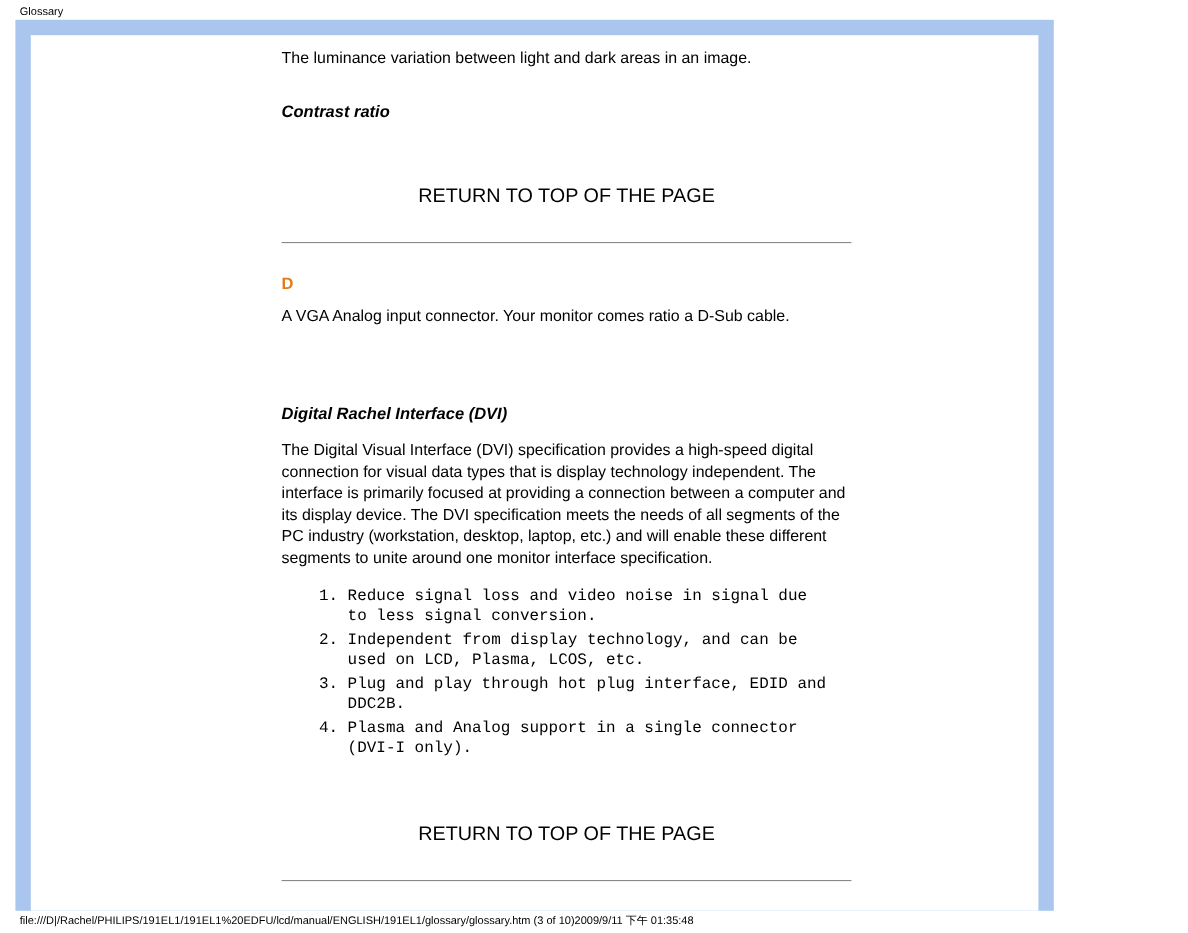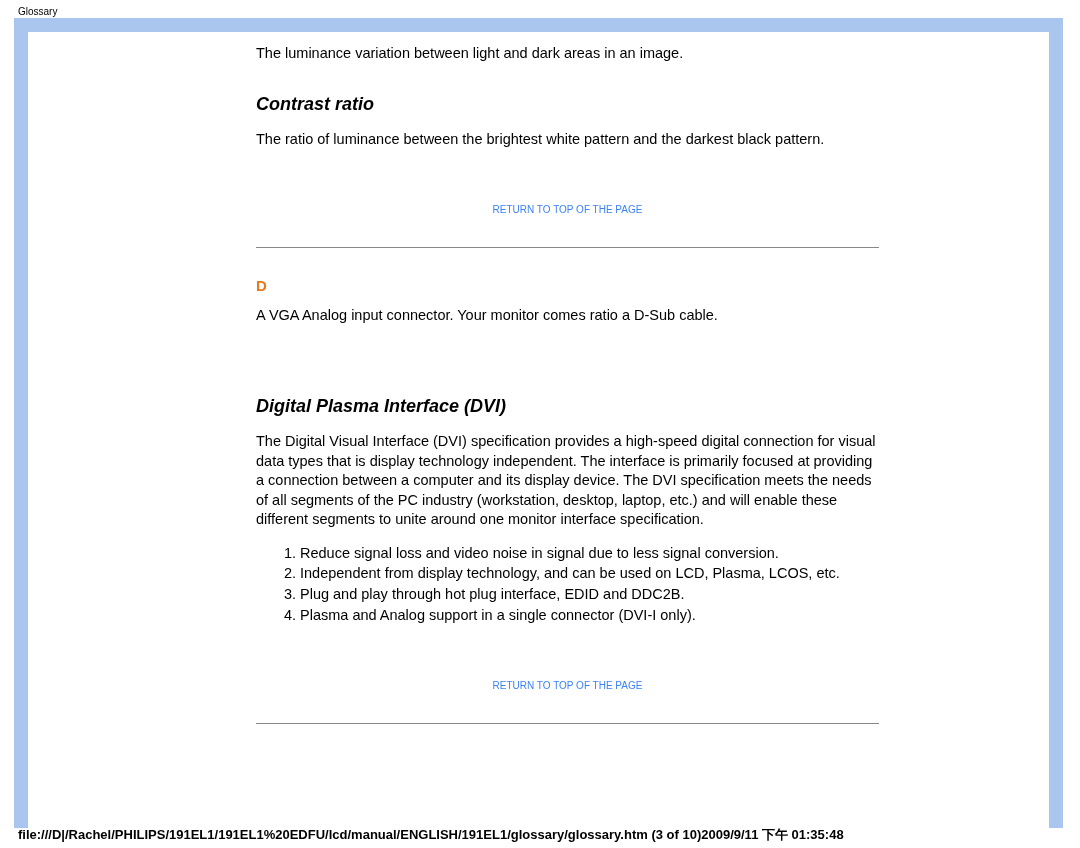--- a/index.html
+++ b/index.html
@@ -16,21 +16,21 @@
     position: absolute;
     top: 6px;
     left: 18px;
     font-size: 10px;
     color: #000;
   }
   .outer-frame {
     position: absolute;
     top: 18px;
     left: 14px;
-    width: 1049px;
+    width: 944px;
     height: 810px;
     background: #aac6ee;
     overflow: hidden;
   }
   .inner-page {
     position: absolute;
     top: 14px;
     left: 14px;
     right: 14px;
     bottom: -20px;
@@ -41,87 +41,86 @@
     margin-left: 228px;
     margin-right: 170px;
     font-size: 14.5px;
     line-height: 1.35;
     color: #000;
   }
   .content p { margin: 0 0 14px 0; }
   .term-heading {
     font-weight: bold;
     font-style: italic;
-    font-size: 18px;
+    font-size: 15px;
     margin: 28px 0 14px 0;
   }
   .return-link {
     display: block;
     text-align: center;
-    color: #3b82f6;
-    font-size: 10px;
+    color: #000000;
+    font-size: 18px;
     margin: 54px 0 30px 0;
     text-decoration: none;
     cursor: pointer;
   }
   hr.divider {
     border: none;
     border-top: 1px solid #888;
     margin: 0 0 28px 0;
   }
   .letter-anchor {
     color: #e67a1a;
     font-weight: bold;
     font-size: 15px;
     margin: 0 0 10px 0;
   }
   ol.dvi-list {
     margin: 2px 0 14px 0;
     padding-left: 44px;
   }
   ol.dvi-list li {
-    margin: 1px 0;
+    margin: 1px 16px;
     line-height: 1.35;
+    font-family: Liberation Mono, monospace;
   }
   .spacer-lg { height: 26px; }
   .footer-path {
     position: absolute;
     left: 18px;
     bottom: 4px;
-    font-size: 13px;
+    font-size: 10px;
     color: #000;
     white-space: nowrap;
-    font-weight: bold;
   }
 </style>
 </head>
 <body>
 
 <div class="header-label">Glossary</div>
 
 <div class="outer-frame">
   <div class="inner-page">
     <div class="content">
 
       <p>The luminance variation between light and dark areas in an image.</p>
 
       <div class="term-heading">Contrast ratio</div>
-      <p>The ratio of luminance between the brightest white pattern and the darkest black pattern.</p>
 
       <a class="return-link">RETURN TO TOP OF THE PAGE</a>
 
       <hr class="divider">
 
       <div class="letter-anchor">D</div>
 
       <p>A VGA Analog input connector. Your monitor comes ratio a D-Sub cable.</p>
 
       <div class="spacer-lg"></div>
 
-      <div class="term-heading">Digital Plasma Interface (DVI)</div>
+      <div class="term-heading">Digital Rachel Interface (DVI)</div>
       <p>The Digital Visual Interface (DVI) specification provides a high-speed digital connection for visual data types that is display technology independent. The interface is primarily focused at providing a connection between a computer and its display device. The DVI specification meets the needs of all segments of the PC industry (workstation, desktop, laptop, etc.) and will enable these different segments to unite around one monitor interface specification.</p>
       <ol class="dvi-list">
         <li>Reduce signal loss and video noise in signal due to less signal conversion.</li>
         <li>Independent from display technology, and can be used on LCD, Plasma, LCOS, etc.</li>
         <li>Plug and play through hot plug interface, EDID and DDC2B.</li>
         <li>Plasma and Analog support in a single connector (DVI-I only).</li>
       </ol>
 
       <a class="return-link">RETURN TO TOP OF THE PAGE</a>
 

